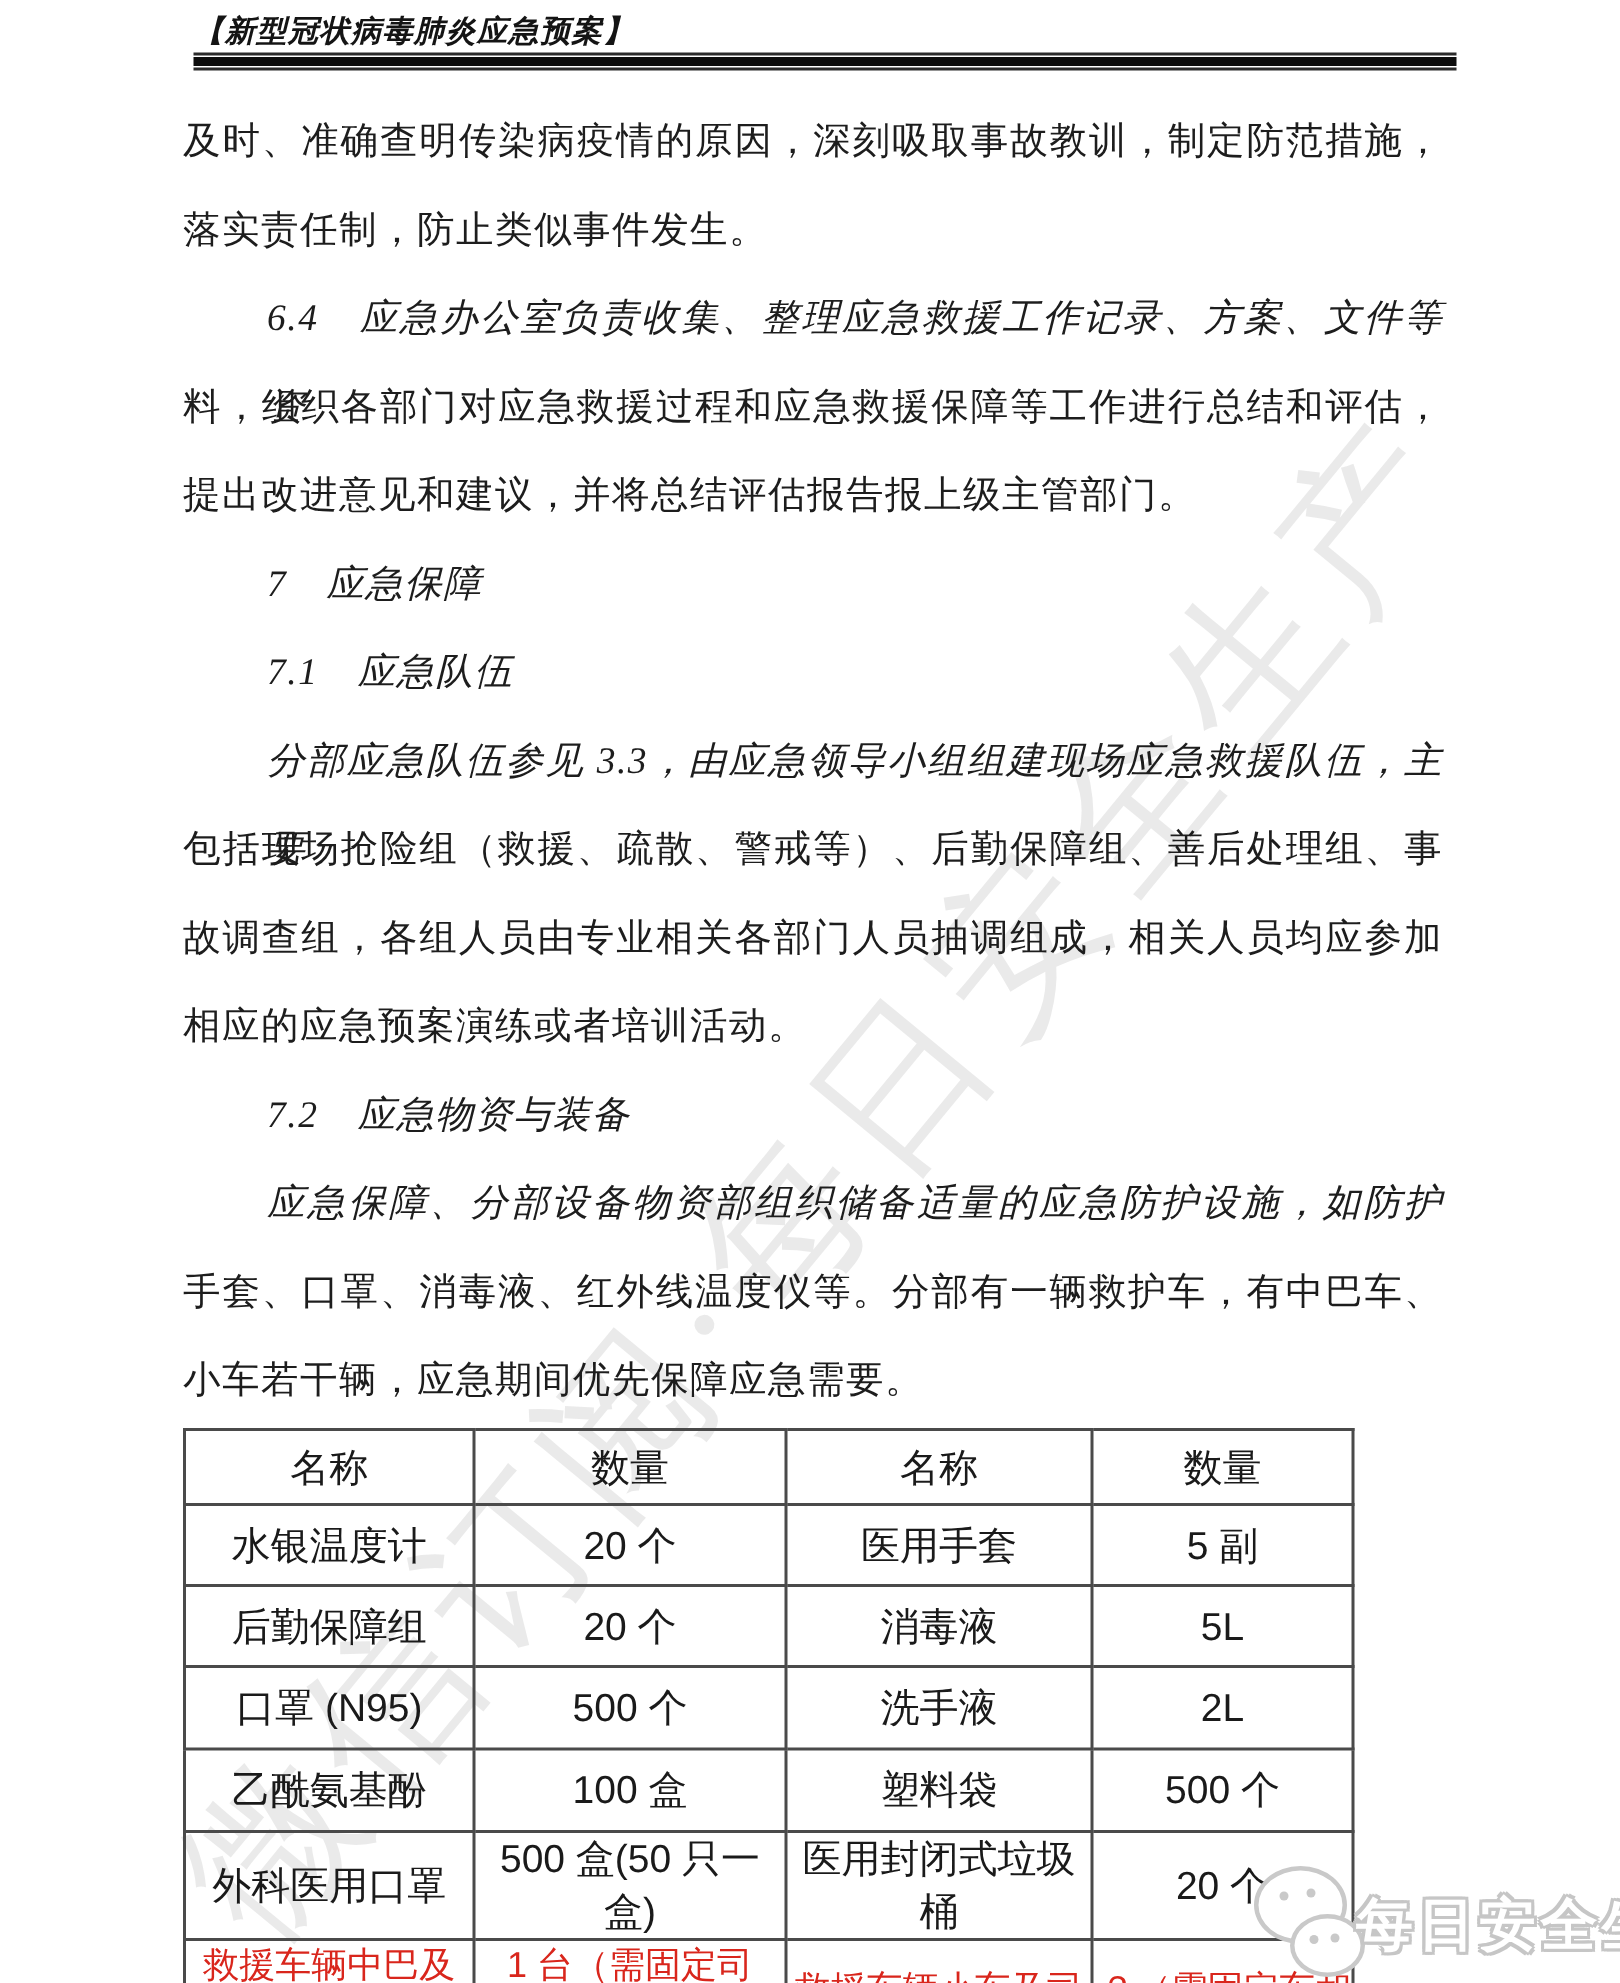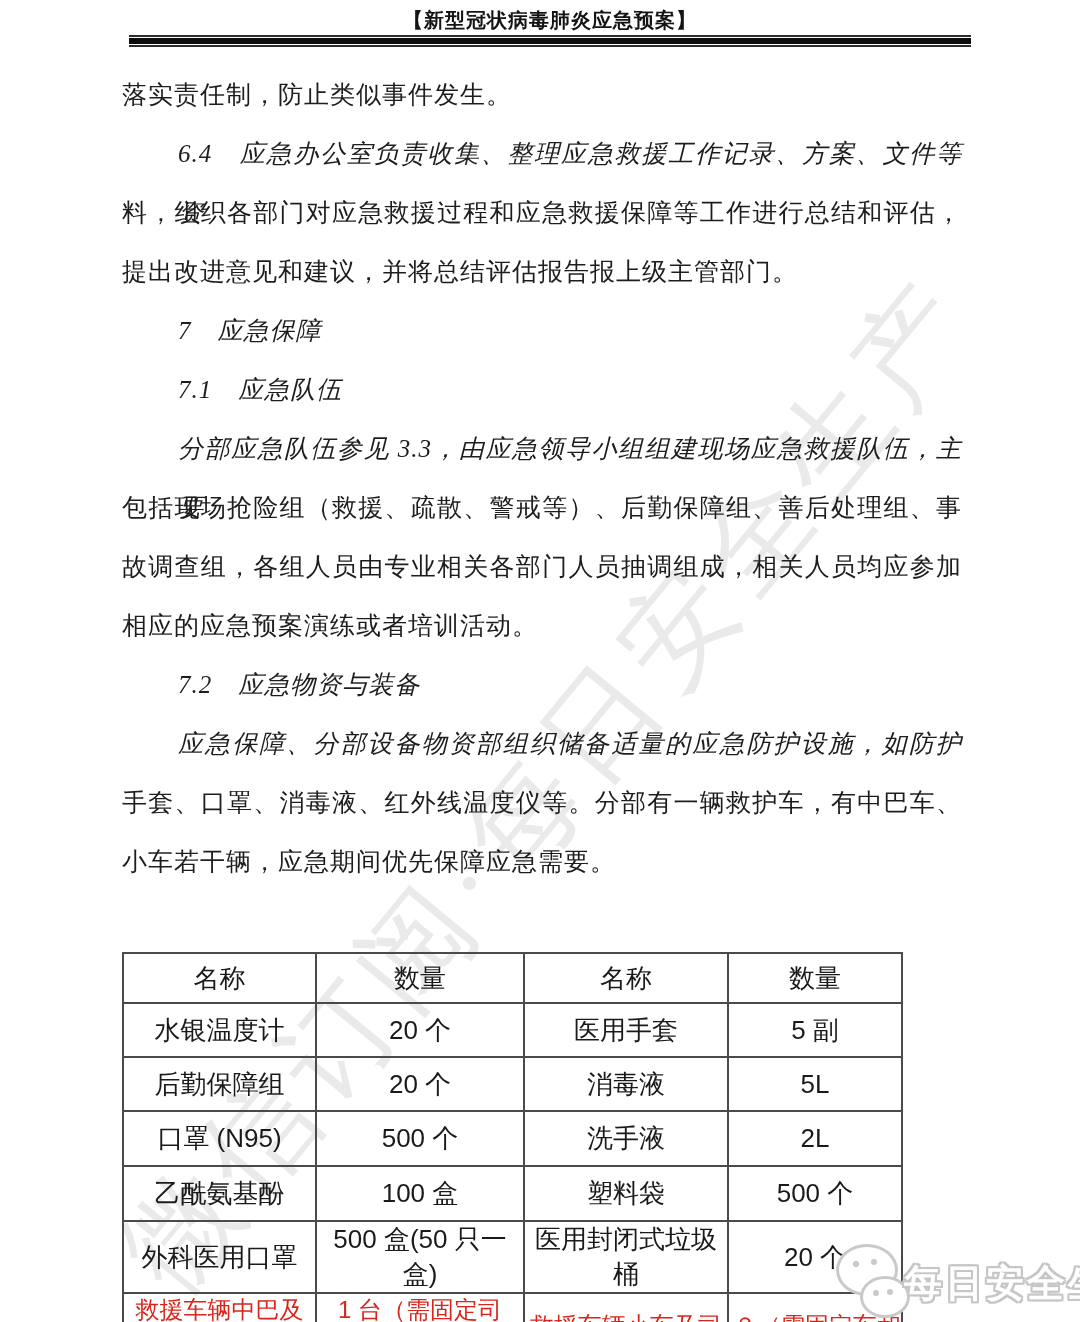--- a/index.html
+++ b/index.html
@@ -16,21 +16,21 @@
     transform-origin:center;
     font-size:112px; letter-spacing:10px; white-space:nowrap;
     color:rgba(90,90,90,0.13);
     font-family:"Liberation Serif", serif;
     pointer-events:none; z-index:1;
   }
 
   
   .header {
     position:absolute; left:129px; top:7px; width:842px;
-    text-align:center; z-index:2;
+    text-align:left; z-index:2;font-style:italic;
   }
   .header .title {
     font-family:"Liberation Sans", sans-serif;
     font-size:20px; font-weight:bold; color:#141414; letter-spacing:1px;
   }
   .rule { position:absolute; left:129px; top:35px; width:842px; z-index:2; }
   .rule .r-thin-top    { height:2px; background:#2b2b2b; margin-bottom:1px; }
   .rule .r-thick       { height:6px; background:#0c0c0c; margin-bottom:1px; }
   .rule .r-thin-bottom { height:2px; background:#2b2b2b; }
 
@@ -106,20 +106,21 @@
   <div class="header">
     <span class="title">【新型冠状病毒肺炎应急预案】</span>
   </div>
   <div class="rule">
     <div class="r-thin-top"></div>
     <div class="r-thick"></div>
     <div class="r-thin-bottom"></div>
   </div>
 
   <div class="body-text">
+    <div class="bline jfull">及时、准确查明传染病疫情的原因，深刻吸取事故教训，制定防范措施，</div>
     <div class="bline">落实责任制，防止类似事件发生。</div>
     <div class="bline jfull indent">6.4　应急办公室负责收集、整理应急救援工作记录、方案、文件等资</div>
     <div class="bline jfull">料，组织各部门对应急救援过程和应急救援保障等工作进行总结和评估，</div>
     <div class="bline">提出改进意见和建议，并将总结评估报告报上级主管部门。</div>
     <div class="bline indent">7　应急保障</div>
     <div class="bline indent">7.1　应急队伍</div>
     <div class="bline jfull indent">分部应急队伍参见 3.3，由应急领导小组组建现场应急救援队伍，主要</div>
     <div class="bline jfull">包括现场抢险组（救援、疏散、警戒等）、后勤保障组、善后处理组、事</div>
     <div class="bline jfull">故调查组，各组人员由专业相关各部门人员抽调组成，相关人员均应参加</div>
     <div class="bline">相应的应急预案演练或者培训活动。</div>

